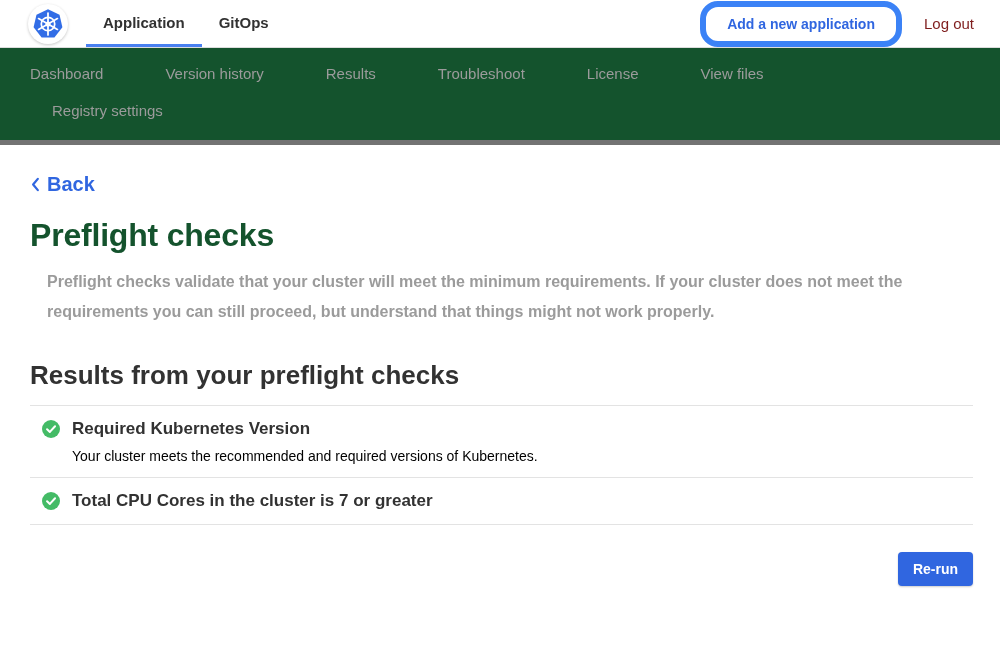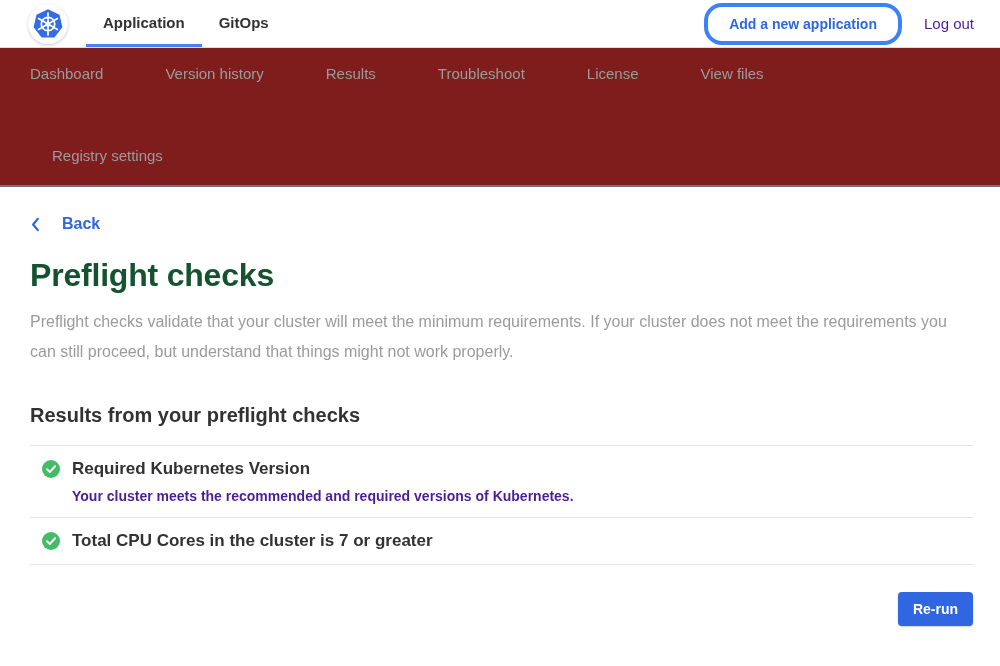--- a/index.html
+++ b/index.html
@@ -31,64 +31,64 @@
     padding:0 17px; font-size:15px; font-weight:600; color:#323232;
     cursor:pointer; border-bottom:3px solid transparent;
   }
   .top-tab.active { border-bottom-color:#4a80f0; }
   .topnav-right {
     margin-left:auto; display:flex; align-items:center;
     gap:22px; padding-right:26px;
   }
   .add-app-btn {
     font-family:inherit;
-    border:4px solid #3b82f6; background:#fff; color:#3066e0;
+    border:6px solid #3b82f6; background:#fff; color:#3066e0;
     font-size:14px; font-weight:700;
     border-radius:18px; padding:9px 21px; cursor:pointer;text-align:center;
   }
-  .logout { font-size:15px; color:#4c1d95; cursor:pointer; }
+  .logout { font-size:15px; color:#7f1d1d; cursor:pointer; }
 
   
   .subnav {
-    background:#7f1d1d; border-bottom:2px solid #737373;
+    background:#14532d; border-bottom:5px solid #737373;
     padding:10px 30px 14px 30px;
   }
   .subnav-row { display:flex; }
   .subnav-row + .subnav-row { margin-top:6px; }
   .subnav-item {
     font-size:15px; color:#9b9b9b; font-weight:500;
     padding:7px 0; margin-right:62px; cursor:pointer; white-space:nowrap;
   }
-  .subnav-row2 .subnav-item { margin-left:22px;margin-top:45px; }
+  .subnav-row2 .subnav-item { margin-left:22px; }
 
   
   .main { padding:28px 27px 0 30px; }
   .back-link {
-    display:inline-flex; align-items:center; gap:22px;
-    color:#3066e0; font-size:16px; font-weight:700; cursor:pointer;
+    display:inline-flex; align-items:center; gap:7px;
+    color:#3066e0; font-size:20px; font-weight:700; cursor:pointer;
   }
   .back-link svg { display:block; }
   .page-title {
     margin:21px 0 0 0; font-size:32px; line-height:37px;
     font-weight:700; color:#14532d; letter-spacing:-.2px;
   }
   .page-subtitle {
-    margin:13px 0 0 0; font-size:16px; line-height:30px;
-    color:#9b9b9b; font-weight:400; max-width:930px;
+    margin:13px 0 0 17px; font-size:16px; line-height:30px;
+    color:#9b9b9b; font-weight:700; max-width:930px;
   }
   .results-heading {
-    margin:36px 0 0 0; font-size:20px; line-height:25px;
+    margin:36px 0 0 0; font-size:26px; line-height:25px;
     font-weight:700; color:#323232;
   }
   .results-list { margin-top:17px; border-top:1px solid #e3e3e3; }
   .check-row { padding:13px 0 13px 12px; border-bottom:1px solid #e3e3e3; }
   .check-head { display:flex; align-items:center; gap:12px; }
   .check-head svg { flex:0 0 auto; display:block; }
   .check-title { font-size:17px; font-weight:700; color:#323232; line-height:20px; }
-  .check-msg { margin:9px 0 0 30px; font-size:14px; color:#4c1d95; font-weight:700; line-height:16px; }
+  .check-msg { margin:9px 0 0 30px; font-size:14px; color:#000000; font-weight:400; line-height:16px; }
 
   .footer-actions { display:flex; justify-content:flex-end; margin-top:27px; }
   .rerun-btn {
     font-family:inherit;
     background:#3066e0; color:#fff; border:none; border-radius:4px;
     font-size:14px; font-weight:700; padding:9px 15px; cursor:pointer;
     box-shadow:0 1px 2px rgba(0,0,0,.2);
   }
 </style>
 </head>

